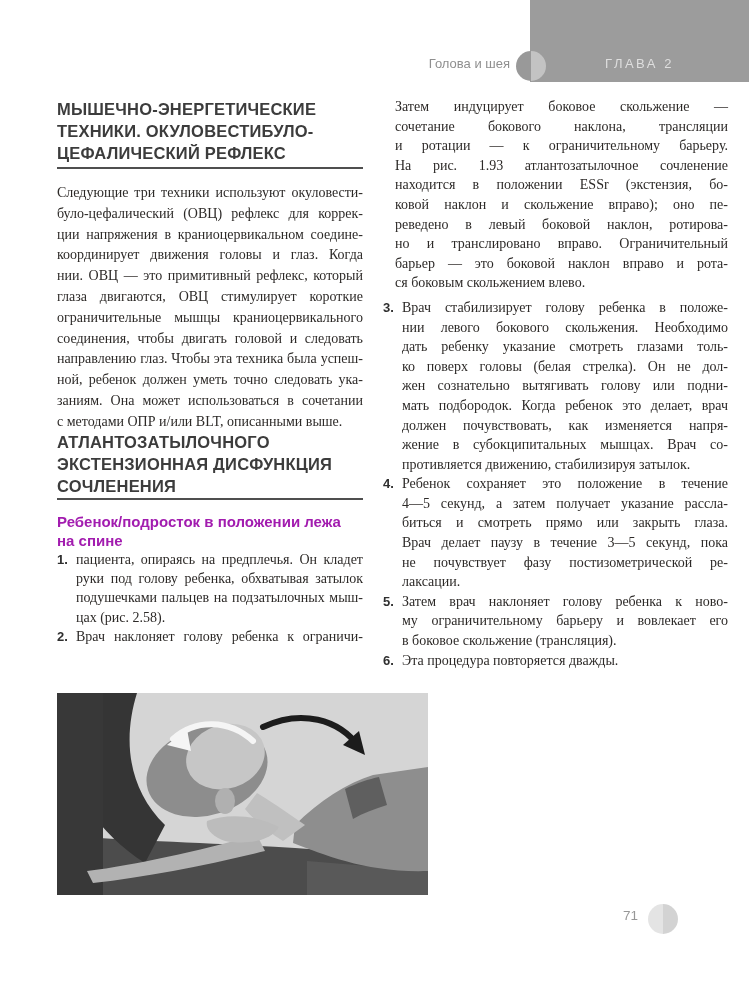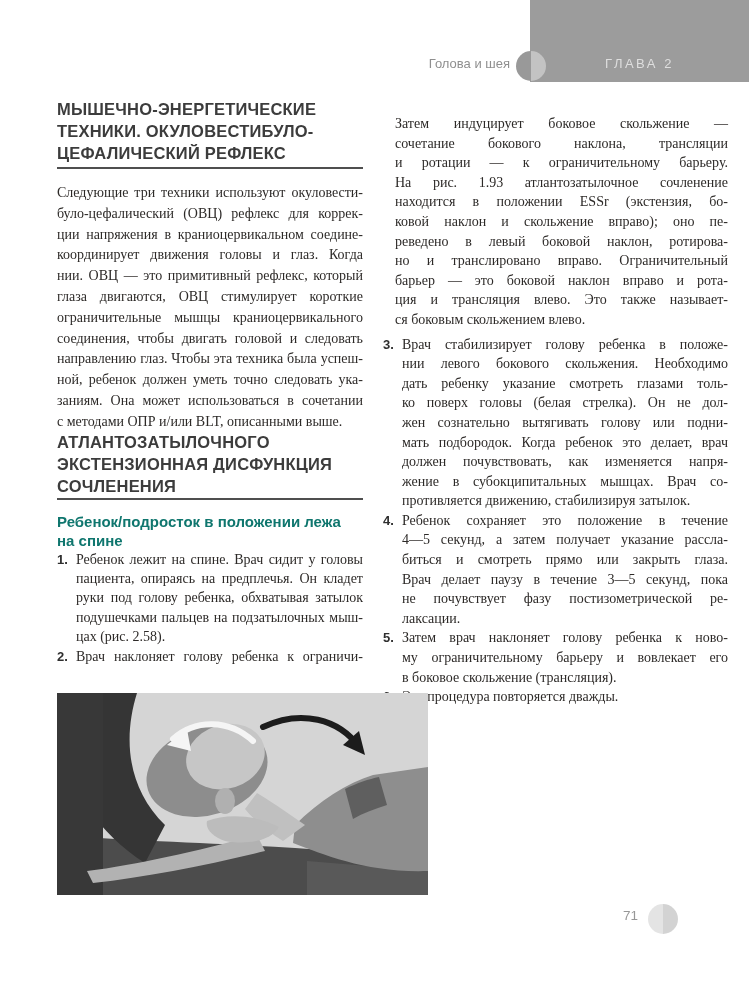--- a/index.html
+++ b/index.html
@@ -39,36 +39,36 @@
   .rule { border:none; border-top:2px solid #4f4f4f; margin:3px 0 0 0; }
   .rule2 { margin-top:1px; }
 
   .body-lines { font-size:14px; }
   .col-left  .body-lines { line-height:20.8px; }
   .col-right .body-lines { line-height:19.6px; }
   .p-first { margin-top:14px; }
   .h2-block { margin-top:-2px; }
   .subhead {
     margin-top:12px; font-family:"Liberation Sans", sans-serif;
-    font-weight:bold; font-size:15px; line-height:19px; color:#0f766e;
+    font-weight:bold; font-size:15px; line-height:19px; color:#a21caf;
   }
 
   .list { margin-top:0; }
   .list-item { display:flex; }
   .num {
     flex:0 0 19px; font-family:"Liberation Sans", sans-serif;
     font-weight:bold; font-size:13px; color:#2f2f2f;
   }
   .col-left  .num { line-height:19.4px; }
   .col-right { }
   .col-right .num { line-height:19.6px; }
   .li-lines { flex:1 1 auto; }
   .col-left .list .body-lines { line-height:19.4px; }
 
-  .cont-para { margin-top:18px; padding-left:12px; }
+  .cont-para { margin-top:1px; padding-left:12px; }
   .col-right .list-item { margin-top:0; }
   .col-right .list-item.first { margin-top:5px; }
 
   .ln { white-space:nowrap; }
   .ln.just { white-space:normal; text-align:justify; text-align-last:justify; }
 
   
   .figure {
     position:absolute; left:57px; top:693px; width:371px; height:202px;
   }
@@ -128,21 +128,20 @@
 
     <div class="subhead">
         <div class="ln">Ребенок/подросток в положении лежа</div>
         <div class="ln">на спине</div>
       </div>
 
     <div class="list">
       <div class="list-item">
         <span class="num">1.</span>
         <div class="li-lines body-lines">
-            <div class="ln just">Ребенок лежит на спине. Врач сидит у головы</div>
             <div class="ln just">пациента, опираясь на предплечья. Он кладет</div>
             <div class="ln just">руки под голову ребенка, обхватывая затылок</div>
             <div class="ln just">подушечками пальцев на подзатылочных мыш-</div>
             <div class="ln">цах (рис. 2.58).</div>
           </div>
       </div>
       <div class="list-item">
         <span class="num">2.</span>
         <div class="li-lines body-lines">
             <div class="ln just">Врач наклоняет голову ребенка к ограничи-</div>
@@ -155,21 +154,20 @@
     <div class="body-lines cont-para">
         <div class="ln just">Затем индуцирует боковое скольжение —</div>
         <div class="ln just">сочетание бокового наклона, трансляции</div>
         <div class="ln just">и ротации — к ограничительному барьеру.</div>
         <div class="ln just">На рис. 1.93 атлантозатылочное сочленение</div>
         <div class="ln just">находится в положении ESSr (экстензия, бо-</div>
         <div class="ln just">ковой наклон и скольжение вправо); оно пе-</div>
         <div class="ln just">реведено в левый боковой наклон, ротирова-</div>
         <div class="ln just">но и транслировано вправо. Ограничительный</div>
         <div class="ln just">барьер — это боковой наклон вправо и рота-</div>
-        <div class="ln just">ция и трансляция влево. Это также называет-</div>
         <div class="ln">ся боковым скольжением влево.</div>
       </div>
 
     <div class="list">
       <div class="list-item first">
         <span class="num">3.</span>
         <div class="li-lines body-lines">
             <div class="ln just">Врач стабилизирует голову ребенка в положе-</div>
             <div class="ln just">нии левого бокового скольжения. Необходимо</div>
             <div class="ln just">дать ребенку указание смотреть глазами толь-</div>

